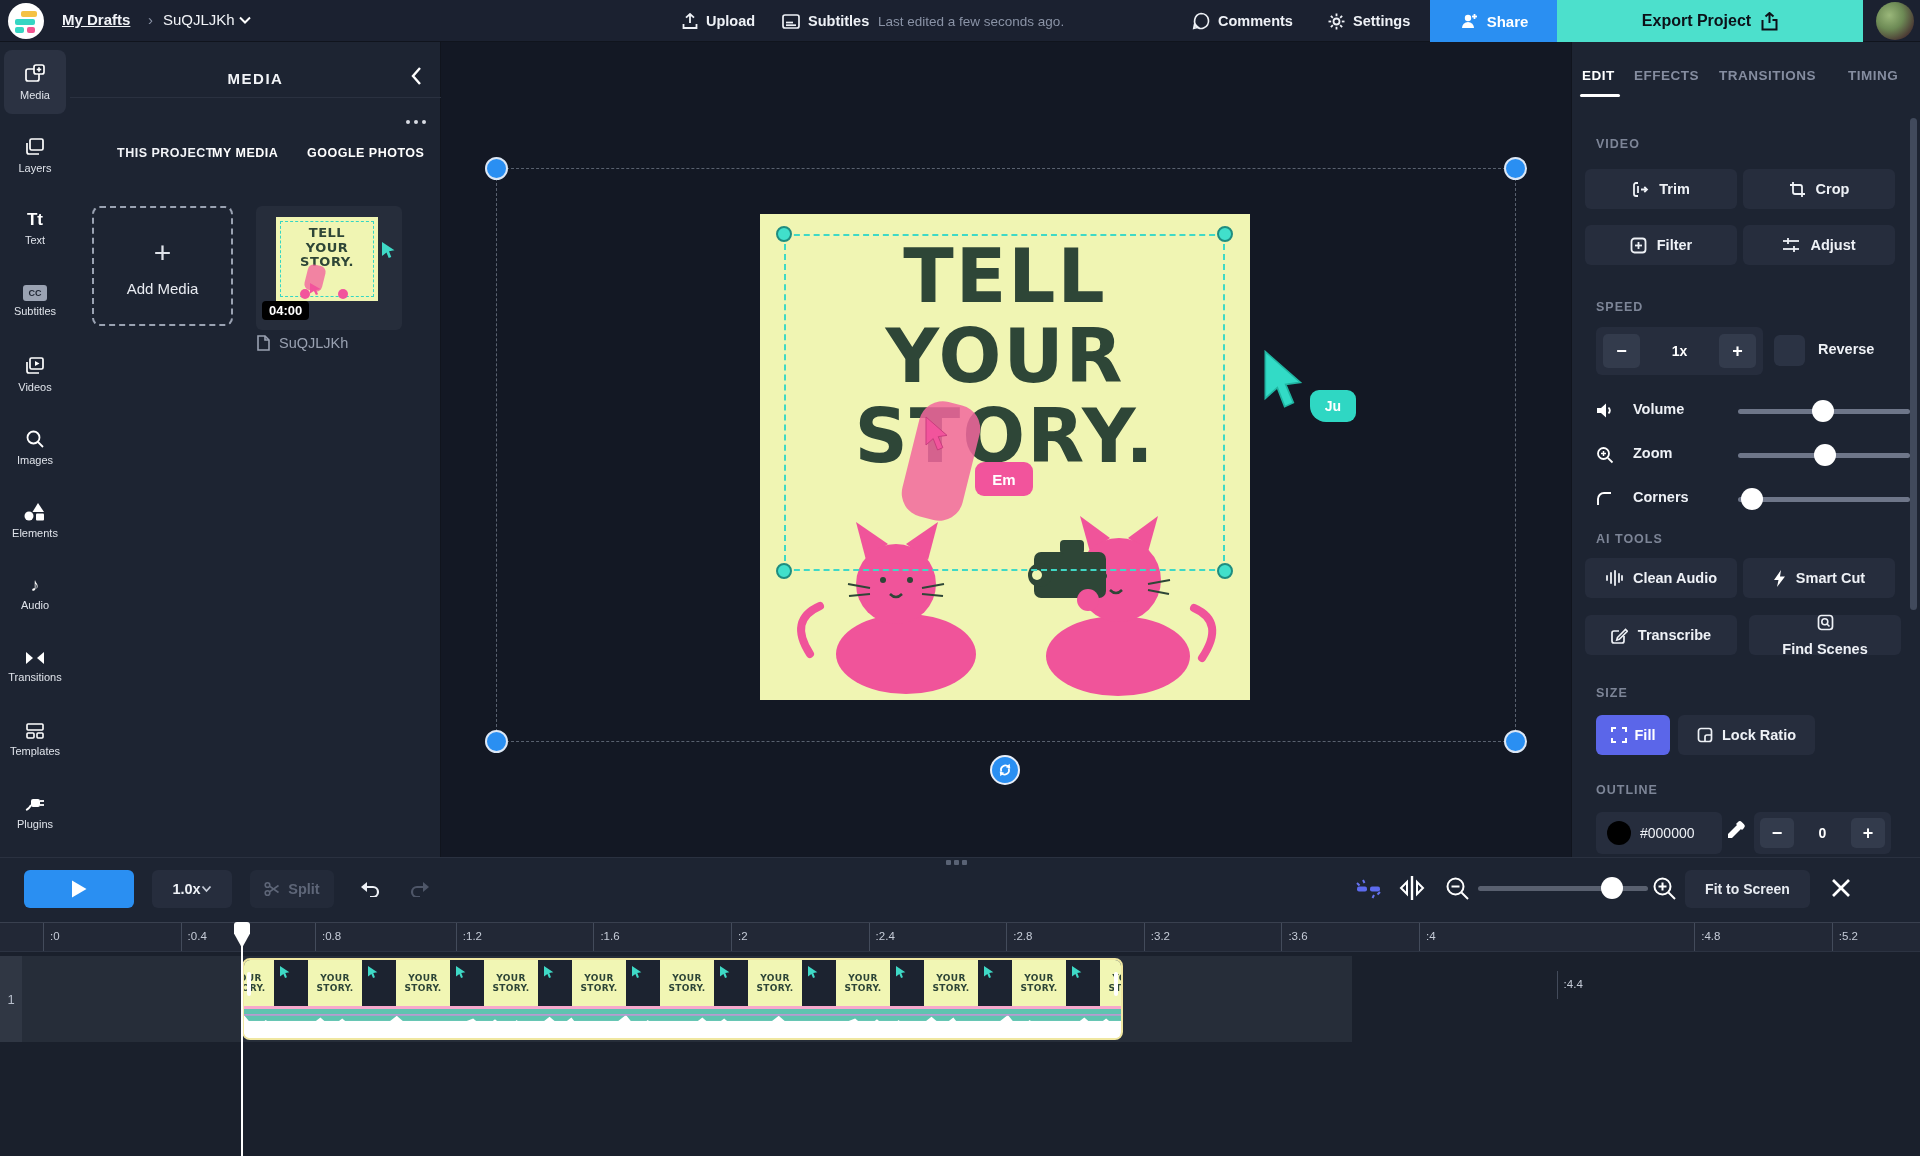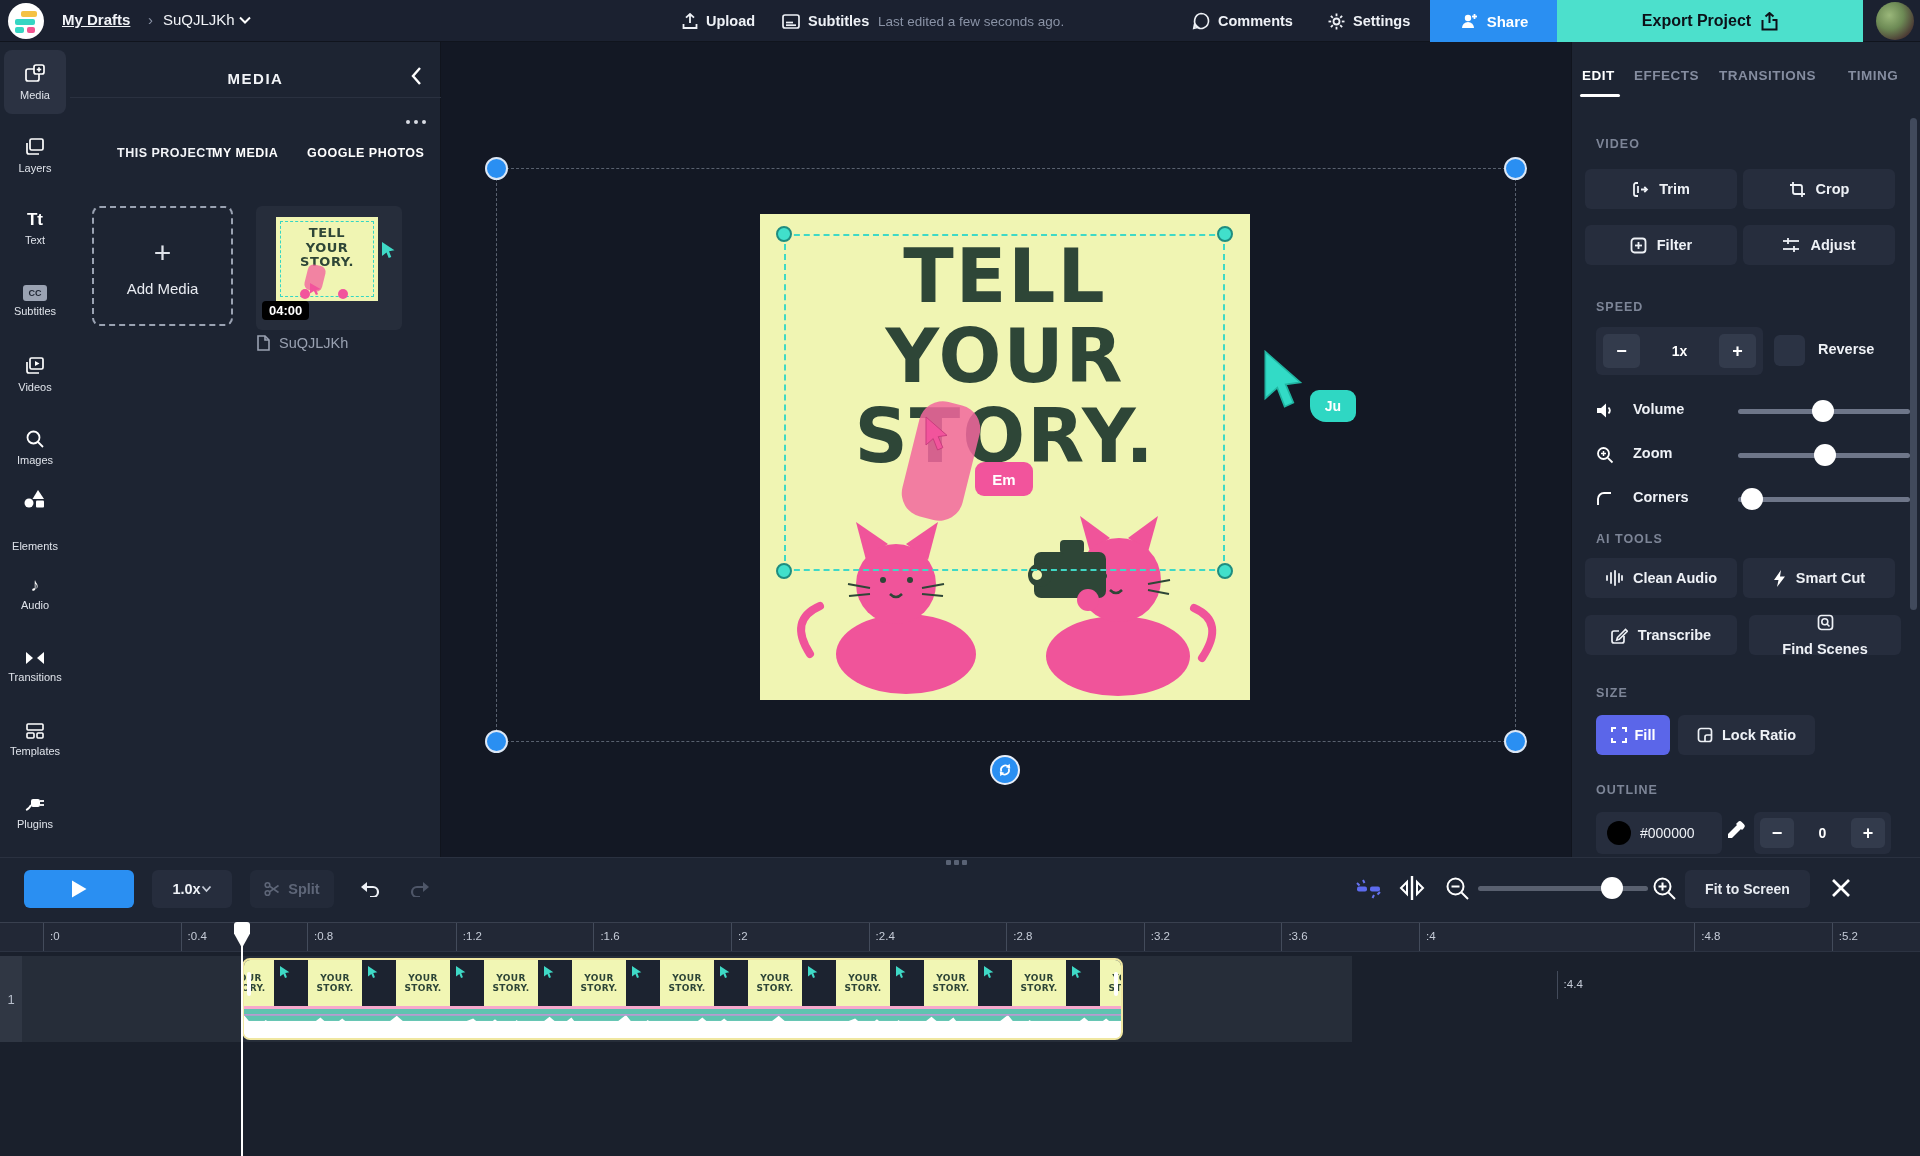--- a/index.html
+++ b/index.html
@@ -252,21 +252,21 @@
     </div>
     <div class="abs rail-item" style="top:373px;">
       <span>
           <svg width="22" height="22" viewBox="0 0 22 22">
             <circle cx="9.5" cy="9.5" r="6" fill="none" stroke="#fff" stroke-width="1.8"></circle>
             <line x1="14" y1="14" x2="19" y2="19" stroke="#fff" stroke-width="1.8"></line>
           </svg>
         </span>
       <span class="lbl">Images</span>
     </div>
-    <div class="abs rail-item" style="top:446px;justify-content:space-between;">
+    <div class="abs rail-item" style="top:446px;">
       <span>
           <svg width="24" height="22" viewBox="0 0 24 22">
             <circle cx="6" cy="15" r="4.5" fill="#fff"></circle>
             <polygon points="15,2 21,11 9.5,11" fill="#fff"></polygon>
             <rect x="13" y="12.5" width="8" height="7" rx="1" fill="#fff"></rect>
           </svg>
         </span>
       <span class="lbl">Elements</span>
     </div>
     <div class="abs rail-item" style="top:519px;">
@@ -710,21 +710,21 @@
             <line x1="3" y1="3" x2="19" y2="19"></line>
             <line x1="19" y1="3" x2="3" y2="19"></line>
           </g>
         </svg>
     </div>
   </div>
 
   <div class="abs ruler">
       <div class="tick" style="left: 43px;">:0</div>
       <div class="tick" style="left: 180.6px;">:0.4</div>
-      <div class="tick" style="left: 307px;">:0.8</div>
+      <div class="tick" style="left: 315px;">:0.8</div>
       <div class="tick" style="left: 455.8px;">:1.2</div>
       <div class="tick" style="left: 593.4px;">:1.6</div>
       <div class="tick" style="left: 731px;">:2</div>
       <div class="tick" style="left: 868.6px;">:2.4</div>
       <div class="tick" style="left: 1006.2px;">:2.8</div>
       <div class="tick" style="left: 1143.8px;">:3.2</div>
       <div class="tick" style="left: 1281.4px;">:3.6</div>
       <div class="tick" style="left: 1419px;">:4</div>
       <div class="tick" style="left: 1556.6px; margin-top: 48px;">:4.4</div>
       <div class="tick" style="left: 1694.2px;">:4.8</div>

